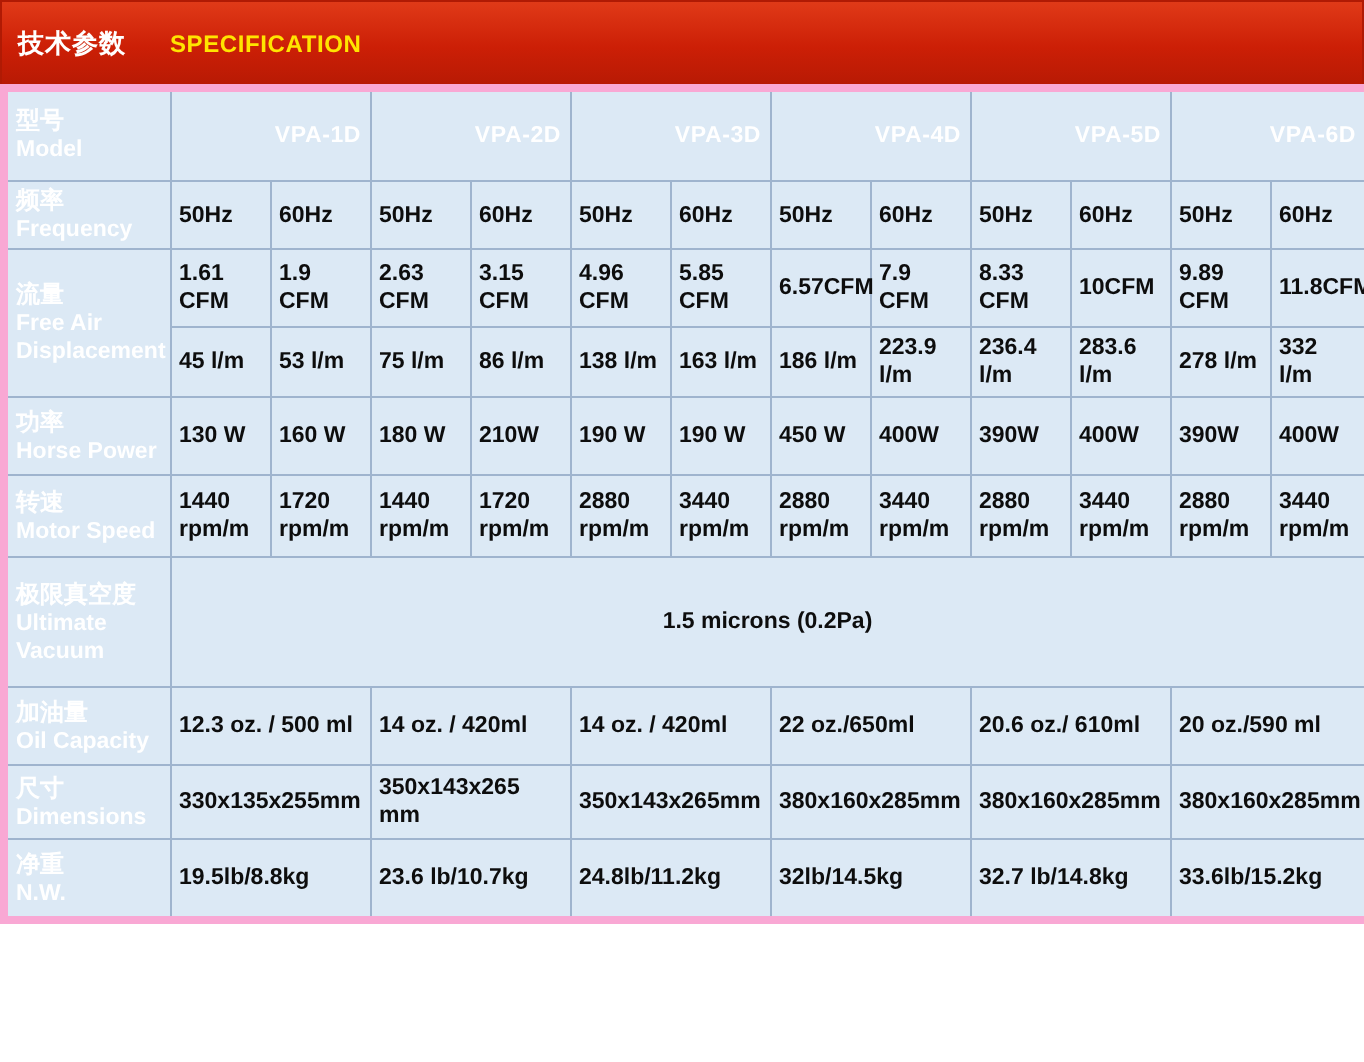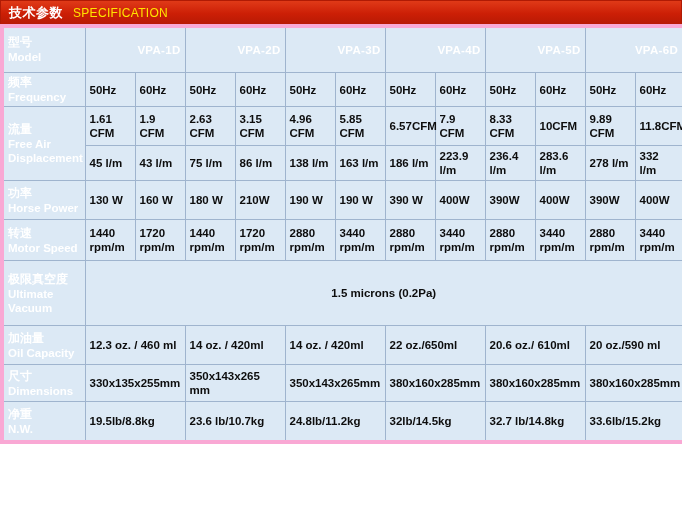--- a/index.html
+++ b/index.html
@@ -16,40 +16,40 @@
     overflow: hidden;
   }
   .sheet {
     width: 682px;
     height: 531px;
     box-sizing: border-box;
     position: relative;
   }
   
   .banner {
-    height: 24px;
+    height: 42px;
     background: linear-gradient(to bottom, #e03a18 0%, #cc1f06 55%, #b81a04 100%);
     display: flex;
     align-items: center;
     padding-left: 8px;
     box-sizing: border-box;
     border: 1px solid #b01a04;
     border-bottom: none;
   }
   .banner .cn {
     color: #ffffff;
     font-weight: bold;
     font-size: 13px;
     letter-spacing: 0.5px;
   }
   .banner .en {
     color: #ffe400;
-    font-weight: normal;
+    font-weight: bold;
     font-size: 12px;
-    margin-left: 10px;
+    margin-left: 22px;
     letter-spacing: 0.3px;
   }
   
   table.spec {
     border-collapse: collapse;
     table-layout: fixed;
     width: 682px;
     border: 4px solid #f9a8d4;
     padding-left: 44px;
   }
@@ -187,21 +187,21 @@
         <td class="val left">6.57CFM</td>
         <td class="val left">7.9 CFM</td>
         <td class="val left">8.33 CFM</td>
         <td class="val left">10CFM</td>
         <td class="val left">9.89 CFM</td>
         <td class="val left">11.8CFM</td>
       </tr>
 
       <tr class="row-flow2">
         <td class="val left">45 l/m</td>
-        <td class="val left">43 l/m</td>
+        <td class="val left">53 l/m</td>
         <td class="val left">75 l/m</td>
         <td class="val left">86 l/m</td>
         <td class="val left">138 l/m</td>
         <td class="val left">163 l/m</td>
         <td class="val left">186 l/m</td>
         <td class="val left">223.9 l/m</td>
         <td class="val left">236.4 l/m</td>
         <td class="val left">283.6 l/m</td>
         <td class="val left">278 l/m</td>
         <td class="val left">332 l/m</td>
@@ -211,21 +211,21 @@
         <td class="label">
           <span class="cnlab">功率</span>
           <span class="enlab">Horse Power</span>
         </td>
         <td class="val center">130 W</td>
         <td class="val center">160 W</td>
         <td class="val center">180 W</td>
         <td class="val center">210W</td>
         <td class="val center">190 W</td>
         <td class="val center">190 W</td>
-        <td class="val center">390 W</td>
+        <td class="val center">450 W</td>
         <td class="val center">400W</td>
         <td class="val center">390W</td>
         <td class="val center">400W</td>
         <td class="val center">390W</td>
         <td class="val center">400W</td>
       </tr>
 
       <tr class="row-speed">
         <td class="label">
           <span class="cnlab">转速</span>
@@ -251,21 +251,21 @@
           <span class="enlab">Ultimate Vacuum</span>
         </td>
         <td class="val vac-cell" colspan="12">1.5 microns (0.2Pa)</td>
       </tr>
 
       <tr class="row-oil">
         <td class="label">
           <span class="cnlab">加油量</span>
           <span class="enlab">Oil Capacity</span>
         </td>
-        <td class="val center" colspan="2">12.3 oz. / 460 ml</td>
+        <td class="val center" colspan="2">12.3 oz. / 500 ml</td>
         <td class="val center" colspan="2">14 oz. / 420ml</td>
         <td class="val center" colspan="2">14 oz. / 420ml</td>
         <td class="val center" colspan="2">22 oz./650ml</td>
         <td class="val center" colspan="2">20.6 oz./ 610ml</td>
         <td class="val center" colspan="2">20 oz./590 ml</td>
       </tr>
 
       <tr class="row-dim">
         <td class="label">
           <span class="cnlab">尺寸</span>

